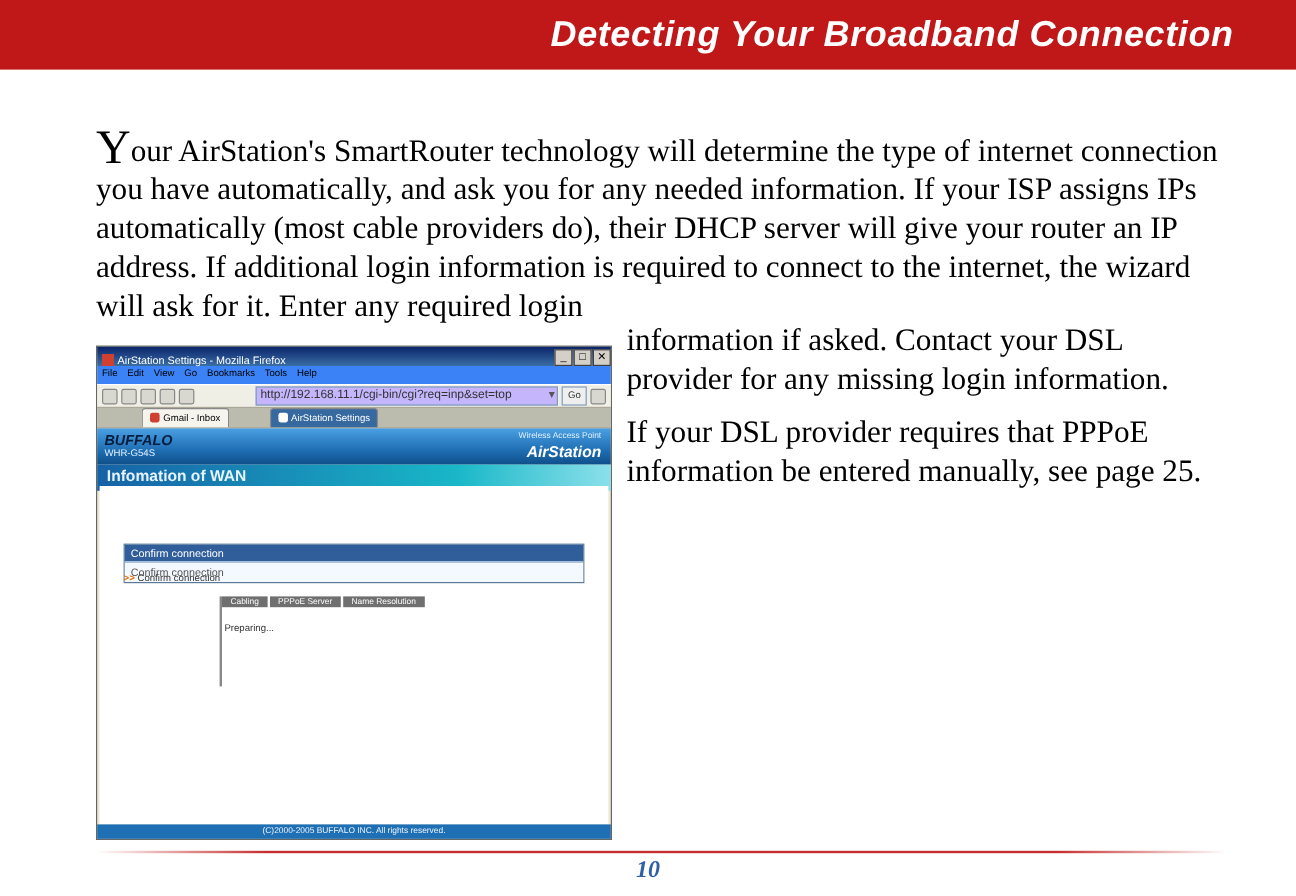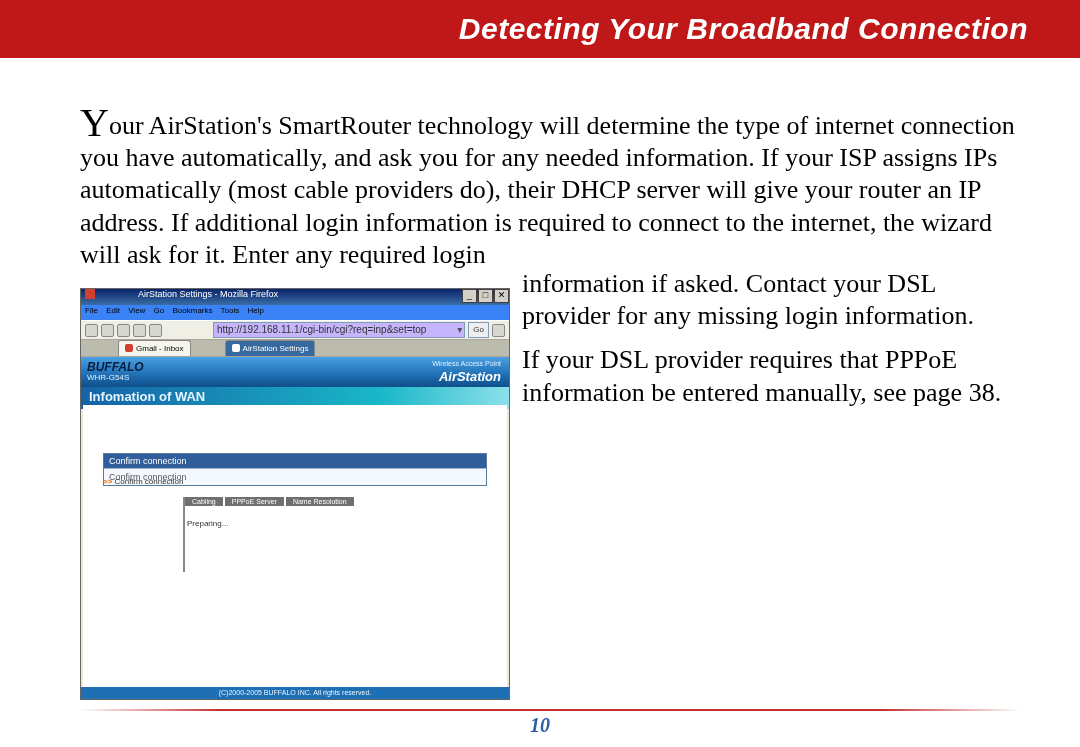--- a/index.html
+++ b/index.html
@@ -68,25 +68,24 @@
     background: #ece9d8;
     border: 1px solid #666;
     box-sizing: border-box;
     font-family: Tahoma, Verdana, sans-serif;
     font-size: 9px;
   }
   .ss-title {
     height: 16px;
     background: linear-gradient(#0a246a,#3a6ea5);
     display: flex;
-    align-items: flex-start;
+    align-items: flex-end;
     padding-left: 4px;
     color: #fff;
     font-size: 9px;
-    gap: 40px;
   }
   .ss-title .icon {
     width: 10px; height: 10px;
     background: #d04030;
     margin-right: 3px;
   }
   .ss-title .spacer { flex: 1; }
   .ss-title .wbtns span {
     display:inline-block;
     width:13px;height:12px;
@@ -203,21 +202,21 @@
     <div class="banner-title">Detecting Your Broadband Connection</div>
   </div>
 
   <div class="body-text">
     <span class="drop-cap">Y</span><span>our AirStation's SmartRouter technology will determine the type of internet connection you have automatically, and ask you for any needed information.  If your ISP assigns IPs automatically (most cable providers do), their DHCP server will give your router an IP address.  If additional login information is required to connect to the internet, the wizard will ask for it.  Enter any required login</span>
   </div>
 
   <div class="wrap-col">
     <div>information if asked.  Contact your DSL provider for any missing login information.</div>
     <div style="height:12px"></div>
-    <div>If your DSL provider requires that PPPoE information be entered manually, see page 38.</div>
+    <div>If your DSL provider requires that PPPoE information be entered manually, see page 25.</div>
   </div>
 
   <div class="screenshot">
     <div class="ss-title">
       <span class="icon"></span>
       <span>AirStation Settings - Mozilla Firefox</span>
       <span class="spacer"></span>
       <span class="wbtns">
         <span>_</span><span>□</span><span>✕</span>
       </span>

